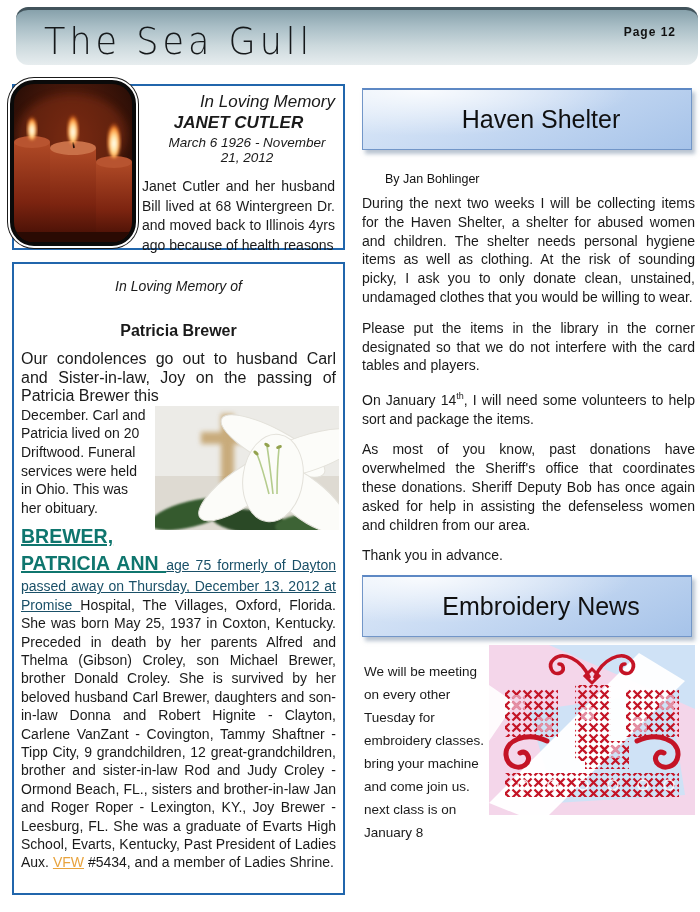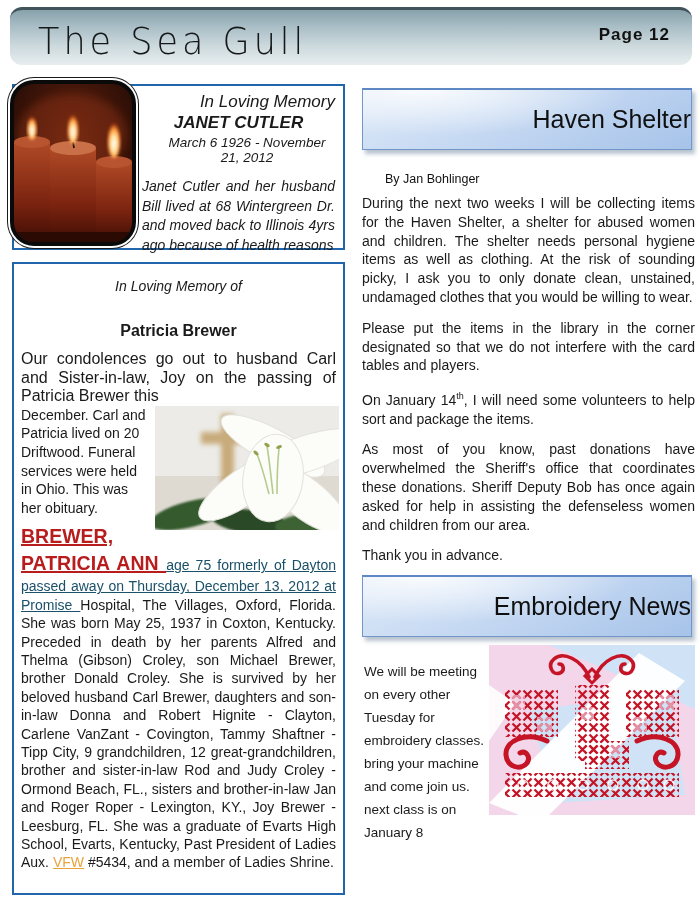--- a/index.html
+++ b/index.html
@@ -2,76 +2,76 @@
 <html><head>
 <meta charset="utf-8">
 <style>
   html,body{margin:0;padding:0;}
   body{
     width:700px;height:912px;position:relative;background:#ffffff;
     font-family:"Liberation Sans", sans-serif;color:#1a1a1a;overflow:hidden;
   }
   
   .masthead{
-    position:absolute;left:10px;top:7px;width:682px;height:55px;
+    position:absolute;left:16px;top:7px;width:682px;height:55px;
     border-radius:12px;
     background:linear-gradient(to bottom,#87a1ab 0%,#a9bec6 30%,#ccd9dd 65%,#e7edef 100%);
     border-top:3px solid #41535b;
   }
   .masthead .title{
     position:absolute;left:28px;bottom:2px;
     font-family:"DejaVu Sans", sans-serif;font-weight:100;
     font-size:35px;letter-spacing:4px;color:#15181a;
     transform:scaleY(1.08);transform-origin:bottom left;
   }
   .masthead .pagenum{
-    position:absolute;right:22px;top:15px;font-size:17px;color:#111;
+    position:absolute;right:22px;top:15px;font-size:12px;color:#111;
     font-weight:bold;letter-spacing:1px;
   }
   
   .card{
     position:absolute;border:2px solid #2166ac;background:#fff;box-sizing:border-box;
   }
   .card1{left:12px;top:84px;width:333px;height:166px;}
   .card2{left:12px;top:262px;width:333px;height:633px;padding:6px 7px;}
   .candles{
     position:absolute;left:-4px;top:-6px;width:118px;height:158px;
     border-radius:24px;border:4px solid #0a0a0a;overflow:hidden;
     box-shadow:0 0 0 2px #ffffff,0 0 0 3px #1a1a1a;background:#1d0b04;
   }
   .candles svg{display:block;width:100%;height:100%;}
   .card1-text{margin-left:122px;padding:6px 8px 4px 6px;}
   .mem-h{font-style:italic;font-size:17px;text-align:right;}
   .mem-name1{font-style:italic;font-weight:bold;font-size:17px;text-align:center;margin-top:1px;}
   .mem-dates{font-style:italic;font-size:13.5px;text-align:center;margin-top:2px;margin-left:17px;}
-  .mem-body1{font-size:14px;line-height:19.5px;text-align:justify;margin-top:12px;font-style:italic;}
+  .mem-body1{font-size:14px;line-height:19.5px;text-align:justify;margin-top:12px;}
   .mem-h2{font-style:italic;font-size:14px;text-align:center;margin-top:8px;}
   .mem-name2{font-weight:bold;font-size:16px;text-align:center;margin:28px 0 10px 0;}
   .intro-a{font-size:16px;line-height:18.6px;text-align:justify;}
   .lily{
     float:right;width:184px;height:124px;margin:0 -3px 2px 5px;overflow:hidden;
   }
   .lily svg{display:block;width:100%;height:100%;}
   .intro-b{font-size:14px;line-height:18.6px;text-align:left;}
   .obit{font-size:14px;line-height:18.4px;text-align:justify;margin-top:6px;}
   .obit-head{
-    font-size:19.5px;font-weight:bold;color:#b91c1c;
+    font-size:19.5px;font-weight:bold;color:#0f766e;
     text-decoration:underline;text-decoration-thickness:2px;line-height:27px;
   }
   .obit-sub{color:#1a5068;text-decoration:underline;}
   .vfw{color:#e8a33d;text-decoration:underline;cursor:pointer;}
   
   .banner{
     position:absolute;width:330px;height:62px;box-sizing:border-box;
     background:
       radial-gradient(ellipse at 18% 0%,rgba(255,255,255,0.85) 0%,rgba(255,255,255,0) 55%),
       linear-gradient(155deg,#dde9f8 0%,#c9dbf3 40%,#a6c3e9 100%);
     border:1px solid #7296c8;border-top:2px solid #5d88c4;
     box-shadow:3px 4px 4px rgba(125,145,170,0.55);
-    display:flex;align-items:center;justify-content:flex-end;padding-left:28px;
+    display:flex;align-items:center;justify-content:center;padding-left:28px;
   }
   .banner span{font-size:25px;color:#101010;}
   .banner-haven{left:362px;top:88px;}
   .banner-emb{left:362px;top:575px;}
   .byline{position:absolute;left:366px;top:172px;font-size:12.5px;color:#111;margin-left:19px;}
   .haven-body{position:absolute;left:362px;top:194px;width:333px;}
   .haven-body p{font-size:14px;line-height:18.8px;text-align:justify;margin:0 0 12px 0;}
   .haven-body sup{font-size:9px;}
   .emb-text{
     position:absolute;left:364px;top:660px;width:122px;

